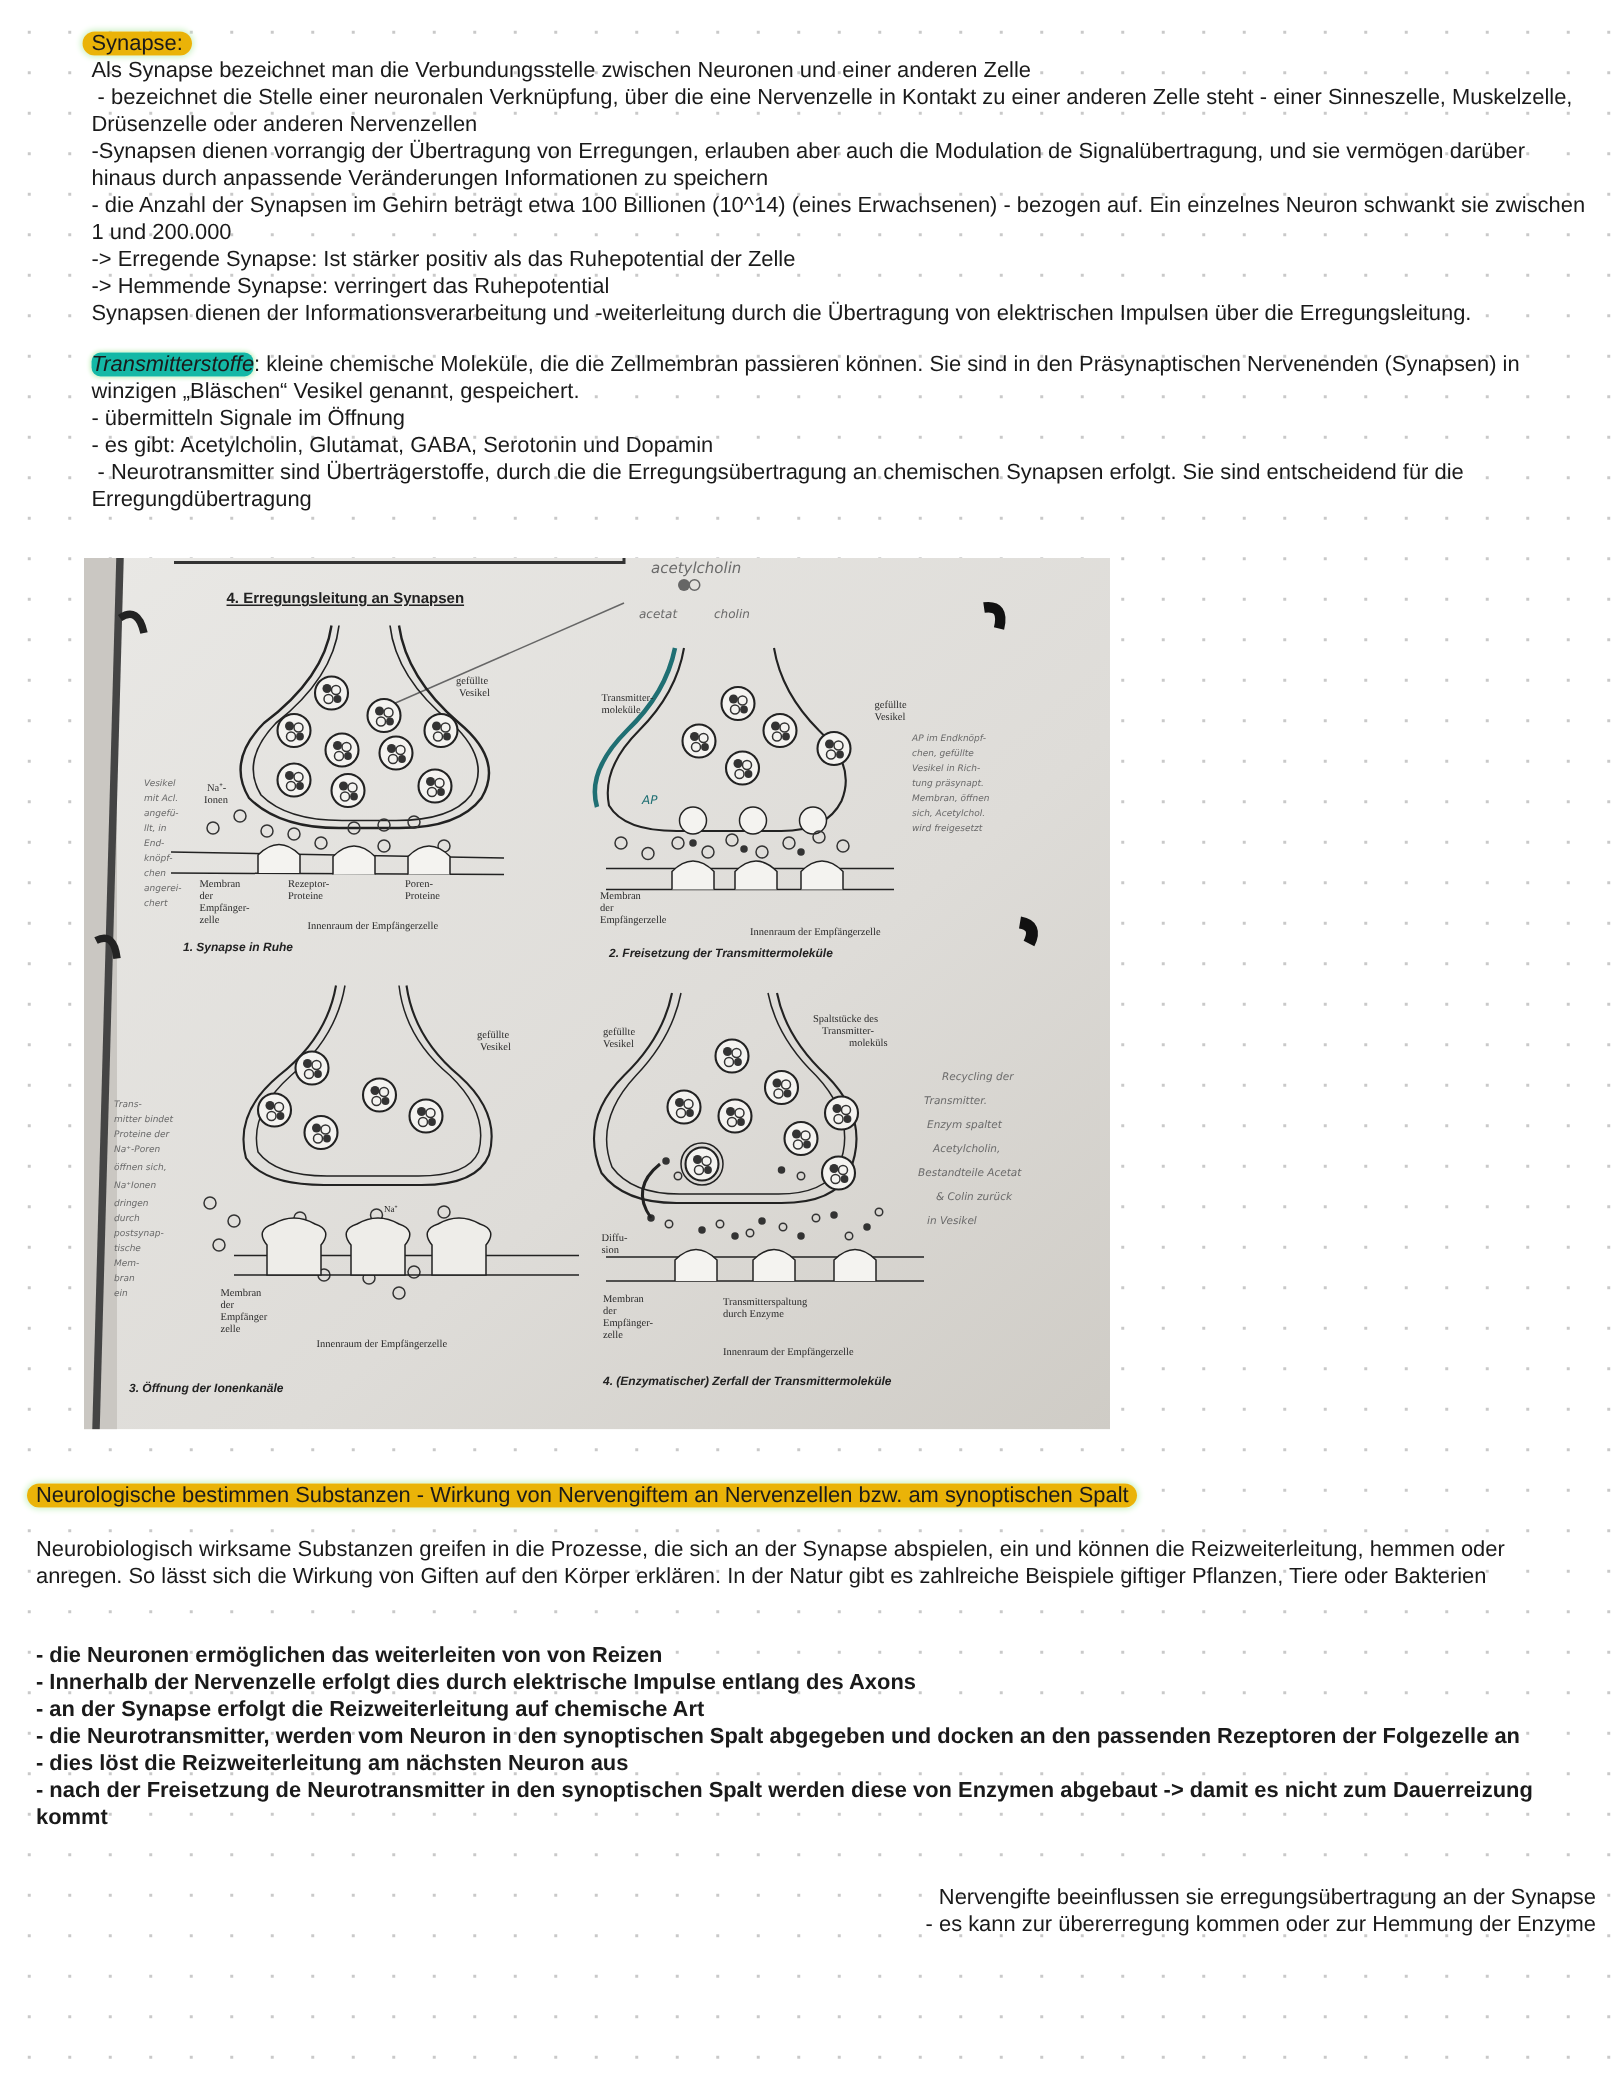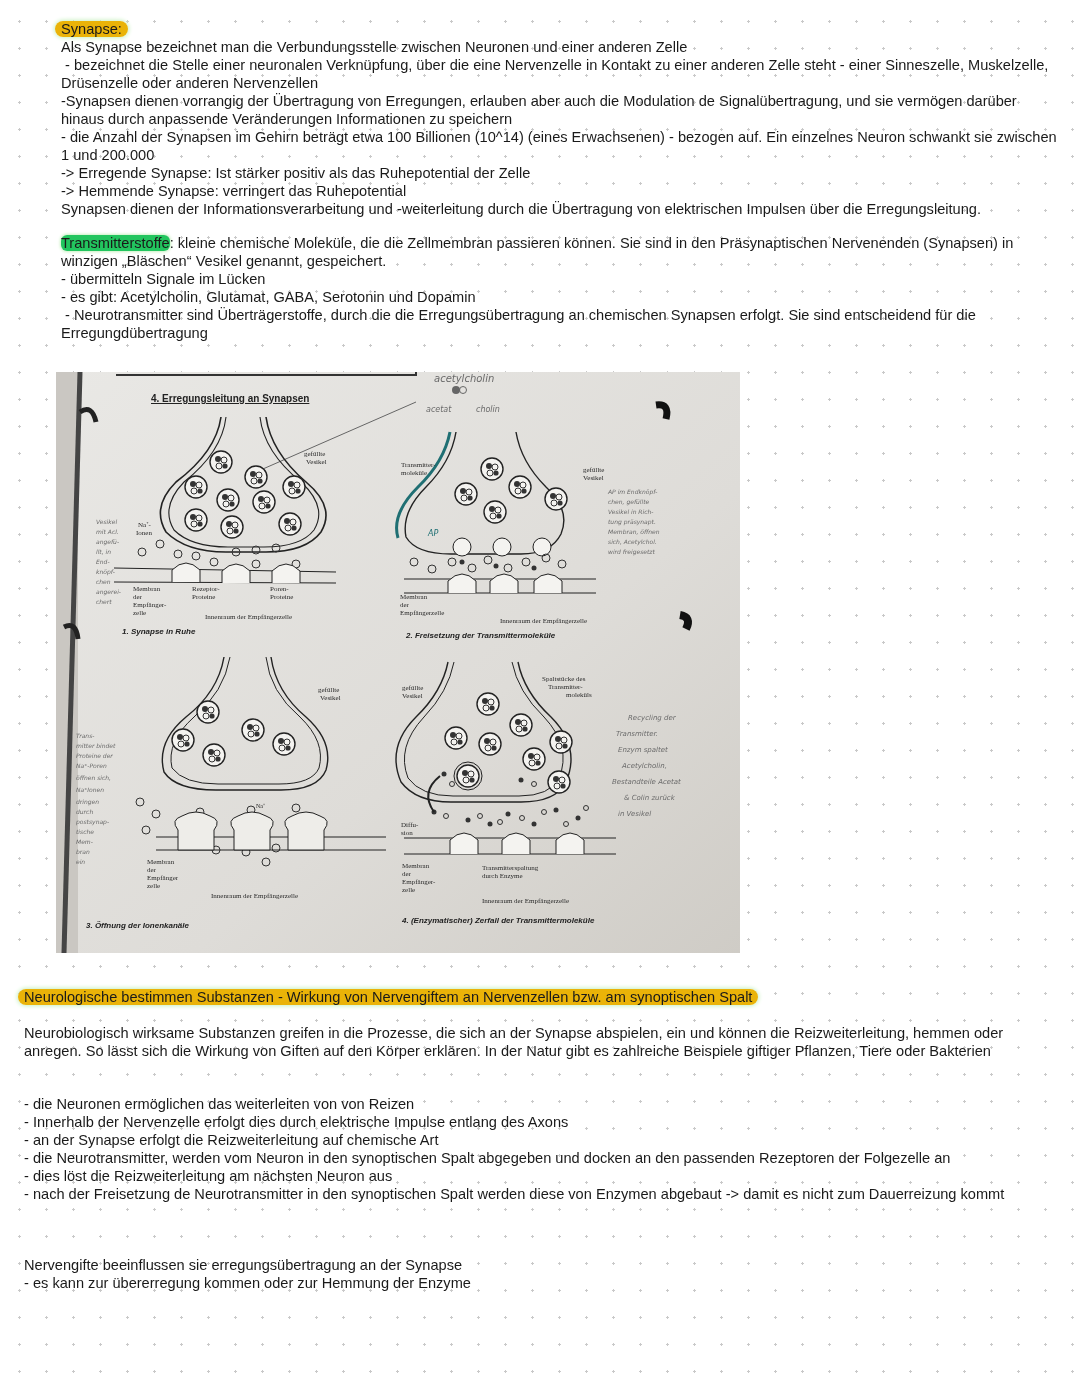--- a/index.html
+++ b/index.html
@@ -14,50 +14,50 @@
   }
   .block { position: absolute; font-size: 14.6px; line-height: 18px; }
   .block p { margin: 0; white-space: pre-wrap; }
   .hl {
     background: #eab308;
     border-radius: 9px;
     padding: 0 6px;
     margin-left: -6px;
     box-shadow: 0 0 4px 1px #c8f0c0;
   }
-  .hl-inline { background: #22c55e; border-radius: 6px; box-shadow: 0 0 3px 1px #c8f0c0; }
+  .hl-inline { background: #14b8a6; border-radius: 6px; box-shadow: 0 0 3px 1px #c8f0c0; font-style: italic; }
   #intro { left: 61px; top: 20px; width: 1000px; }
   #transmitter { left: 61px; top: 234px; width: 990px; }
   #photo { position: absolute; left: 56px; top: 372px; width: 684px; height: 581px; overflow: hidden; }
   #photo svg { display: block; }
   #neuro-heading { left: 24px; top: 988px; width: 1040px; }
   #neuro-body { left: 24px; top: 1024px; width: 1030px; }
-  #neuro-list { left: 24px; top: 1095px; width: 1040px; }
-  #toxin { left: 24px; top: 1256px; width: 1040px; }
+  #neuro-list { left: 24px; top: 1095px; width: 1040px; font-weight: bold; }
+  #toxin { left: 24px; top: 1256px; width: 1040px; text-align: right; }
   .svgtxt { font-family: "Liberation Serif", serif; fill: #2a2a2a; }
   .svgcap { font-family: "Liberation Sans", sans-serif; font-weight: bold; font-style: italic; fill: #222; }
   .hand { font-family: "DejaVu Sans", sans-serif; fill: #6a6a6a; font-style: italic; }
 </style>
 </head>
 <body>
 
 <div class="block" id="intro">
   <p><span class="hl">Synapse:</span></p>
   <p>Als Synapse bezeichnet man die Verbundungsstelle zwischen Neuronen und einer anderen Zelle</p>
   <p> - bezeichnet die Stelle einer neuronalen Verknüpfung, über die eine Nervenzelle in Kontakt zu einer anderen Zelle steht - einer Sinneszelle, Muskelzelle, Drüsenzelle oder anderen Nervenzellen</p>
   <p>-Synapsen dienen vorrangig der Übertragung von Erregungen, erlauben aber auch die Modulation de Signalübertragung, und sie vermögen darüber hinaus durch anpassende Veränderungen Informationen zu speichern</p>
   <p>- die Anzahl der Synapsen im Gehirn beträgt etwa 100 Billionen (10^14) (eines Erwachsenen) - bezogen auf. Ein einzelnes Neuron schwankt sie zwischen 1 und 200.000</p>
   <p>-&gt; Erregende Synapse: Ist stärker positiv als das Ruhepotential der Zelle</p>
   <p>-&gt; Hemmende Synapse: verringert das Ruhepotential</p>
   <p>Synapsen dienen der Informationsverarbeitung und -weiterleitung durch die Übertragung von elektrischen Impulsen über die Erregungsleitung.</p>
 </div>
 
 <div class="block" id="transmitter">
   <p><span class="hl-inline">Transmitterstoffe</span><span>: kleine chemische Moleküle, die die Zellmembran passieren können. Sie sind in den Präsynaptischen Nervenenden (Synapsen) in winzigen „Bläschen“ Vesikel genannt, gespeichert.</span></p>
-  <p>- übermitteln Signale im Lücken</p>
+  <p>- übermitteln Signale im Öffnung</p>
   <p>- es gibt: Acetylcholin, Glutamat, GABA, Serotonin und Dopamin</p>
   <p> - Neurotransmitter sind Überträgerstoffe, durch die die Erregungsübertragung an chemischen Synapsen erfolgt. Sie sind entscheidend für die Erregungdübertragung</p>
 </div>
 
 <div id="photo">
   <svg width="684" height="581" viewBox="0 0 684 581" xmlns="http://www.w3.org/2000/svg">
     <defs>
       <linearGradient id="paper" x1="0" y1="0" x2="1" y2="1">
         <stop offset="0" stop-color="#e9e8e5"></stop>
         <stop offset="0.6" stop-color="#dedcd8"></stop>

